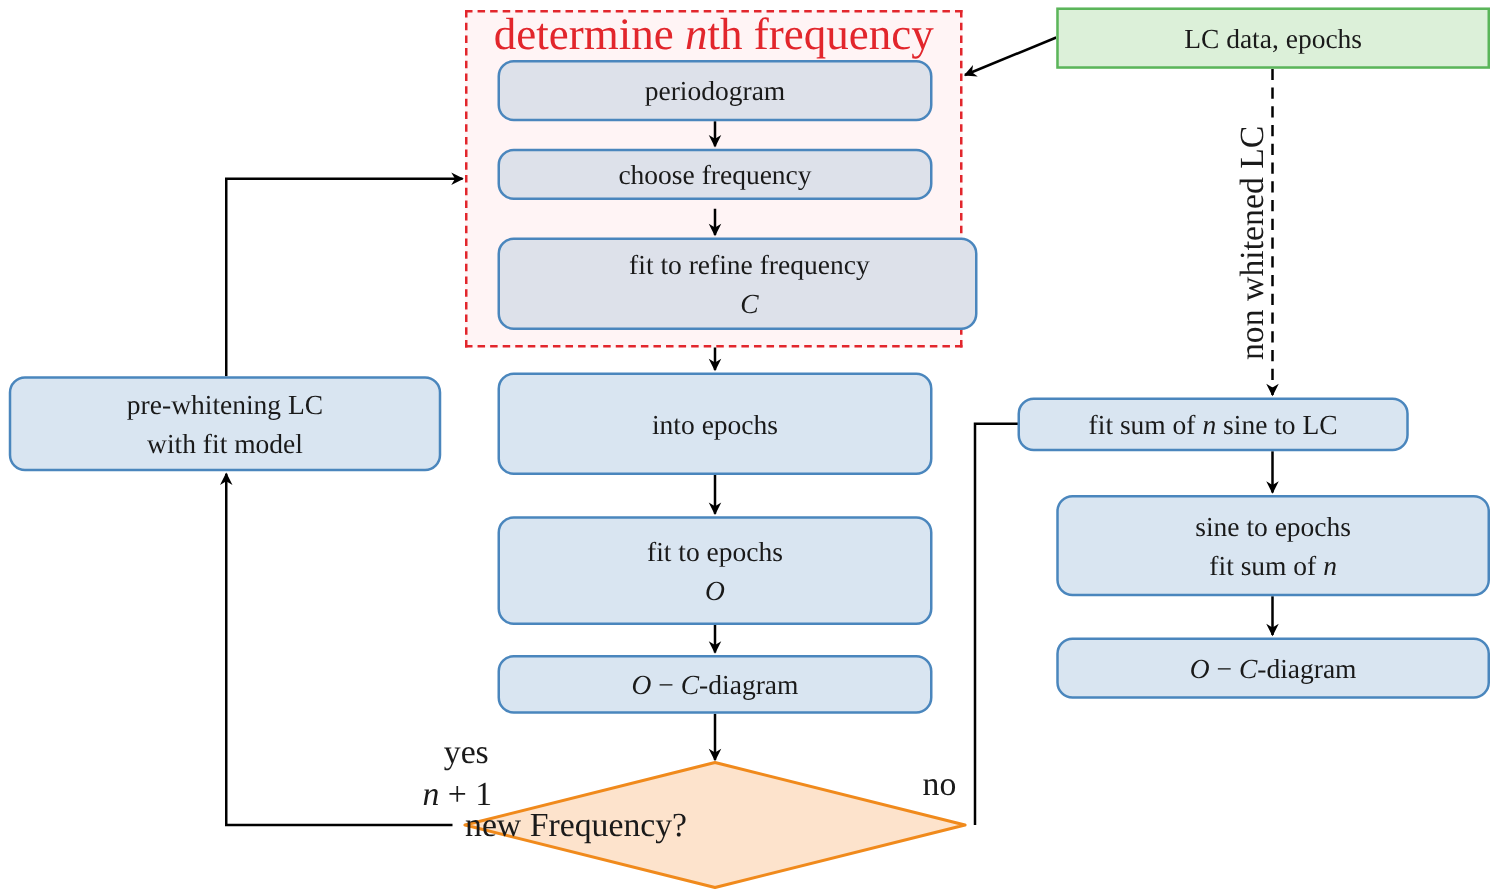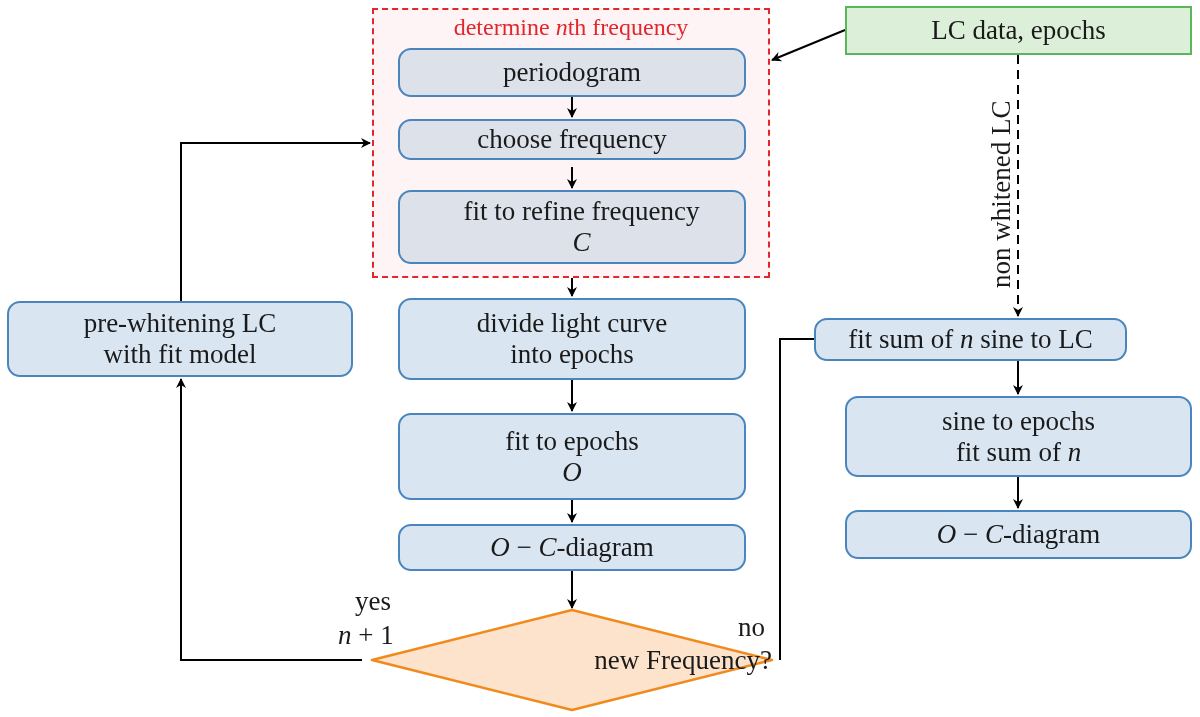--- a/index.html
+++ b/index.html
@@ -1,27 +1,27 @@
 <!DOCTYPE html>
 <html><head>
 <meta charset="utf-8">
 <style>
   html, body { margin: 0; padding: 0; background: #ffffff; }
   body { width: 1200px; height: 717px; position: relative; overflow: hidden;
          font-family: "Liberation Serif", "DejaVu Serif", serif; color: #1a1a1a; }
   .node { position: absolute; box-sizing: border-box; display: flex; flex-direction: column;
           align-items: center; justify-content: center; text-align: center;
-          font-size: 27px; line-height: 31px; }
+          font-size: 22px; line-height: 31px; }
   .proc { background: #d9e5f1; border: 2.5px solid #4a86bd; border-radius: 13px; }
   .proc.grey { background: #dde1ea; }
   .data { background: #dcf0d9; border: 2.5px solid #5bb55a; border-radius: 0; }
   .group { position: absolute; box-sizing: border-box; border: 2.5px dashed #e2262c;
            background: #fff4f5; left: 372px; top: 8px; width: 398px; height: 270px; }
   .group-title { position: absolute; left: 372px; top: 12px; width: 398px; text-align: center;
-                 font-size: 24px; color: #e2262c; line-height: 31px; }
+                 font-size: 36px; color: #e2262c; line-height: 31px; }
   .label { position: absolute; font-size: 27px; line-height: 31px; }
   i { font-style: italic; }
   svg.wires { position: absolute; left: 0; top: 0; }
   .vert-label { position: absolute; font-size: 27px; line-height: 31px; white-space: nowrap;
                 transform-origin: left top; transform: rotate(-90deg); }
 </style>
 </head>
 <body>
 
 <div class="group"></div>
@@ -48,47 +48,46 @@
   <polyline points="780,660 780,339 843,339" fill="none" stroke="#000" stroke-width="2" marker-end="url(#ah)"></polyline>
   <polygon points="572,610 772,660 572,710 372,660" fill="#fde3cc" stroke="#f08a1c" stroke-width="2.5" stroke-linejoin="round"></polygon>
 </svg>
 
 <div class="node proc grey" style="left:398px;top:48px;width:348px;height:49px;">
   <span>periodogram</span>
 </div>
 <div class="node proc grey" style="left:398px;top:119px;width:348px;height:41px;">
   <span>choose frequency</span>
 </div>
-<div class="node proc grey" style="left:398px;top:190px;width:348px;height:74px;padding-left:19px;">
+<div class="node proc grey" style="left:398px;top:190px;width:384px;height:74px;padding-left:19px;">
   <span>fit to refine frequency</span>
   <i>C</i>
 </div>
 
 <div class="node data" style="left:845px;top:6px;width:347px;height:49px;">
   <span>LC data, epochs</span>
 </div>
 
 <div class="node proc" style="left:7px;top:301px;width:346px;height:76px;">
   <span>pre-whitening LC</span>
   <span>with fit model</span>
 </div>
 
 <div class="node proc" style="left:398px;top:298px;width:348px;height:82px;">
-  <span>divide light curve</span>
   <span>into epochs</span>
 </div>
 <div class="node proc" style="left:398px;top:413px;width:348px;height:87px;">
   <span>fit to epochs</span>
   <i>O</i>
 </div>
 <div class="node proc" style="left:398px;top:524px;width:348px;height:47px;">
   <span><i>O</i><span> − </span><i>C</i><span>-diagram</span></span>
 </div>
 
-<div class="label" style="left:372px;top:645px;width:400px;text-align:right;">new Frequency?</div>
+<div class="label" style="left:372px;top:645px;width:400px;text-align:left;">new Frequency?</div>
 
 <div class="node proc" style="left:814px;top:318px;width:313px;height:43px;">
   <span><span>fit sum of </span><i>n</i><span> sine to LC</span></span>
 </div>
 <div class="node proc" style="left:845px;top:396px;width:347px;height:81px;">
   <span>sine to epochs</span>
   <span><span>fit sum of </span><i>n</i></span>
 </div>
 <div class="node proc" style="left:845px;top:510px;width:347px;height:49px;">
   <span><i>O</i><span> − </span><i>C</i><span>-diagram</span></span>

